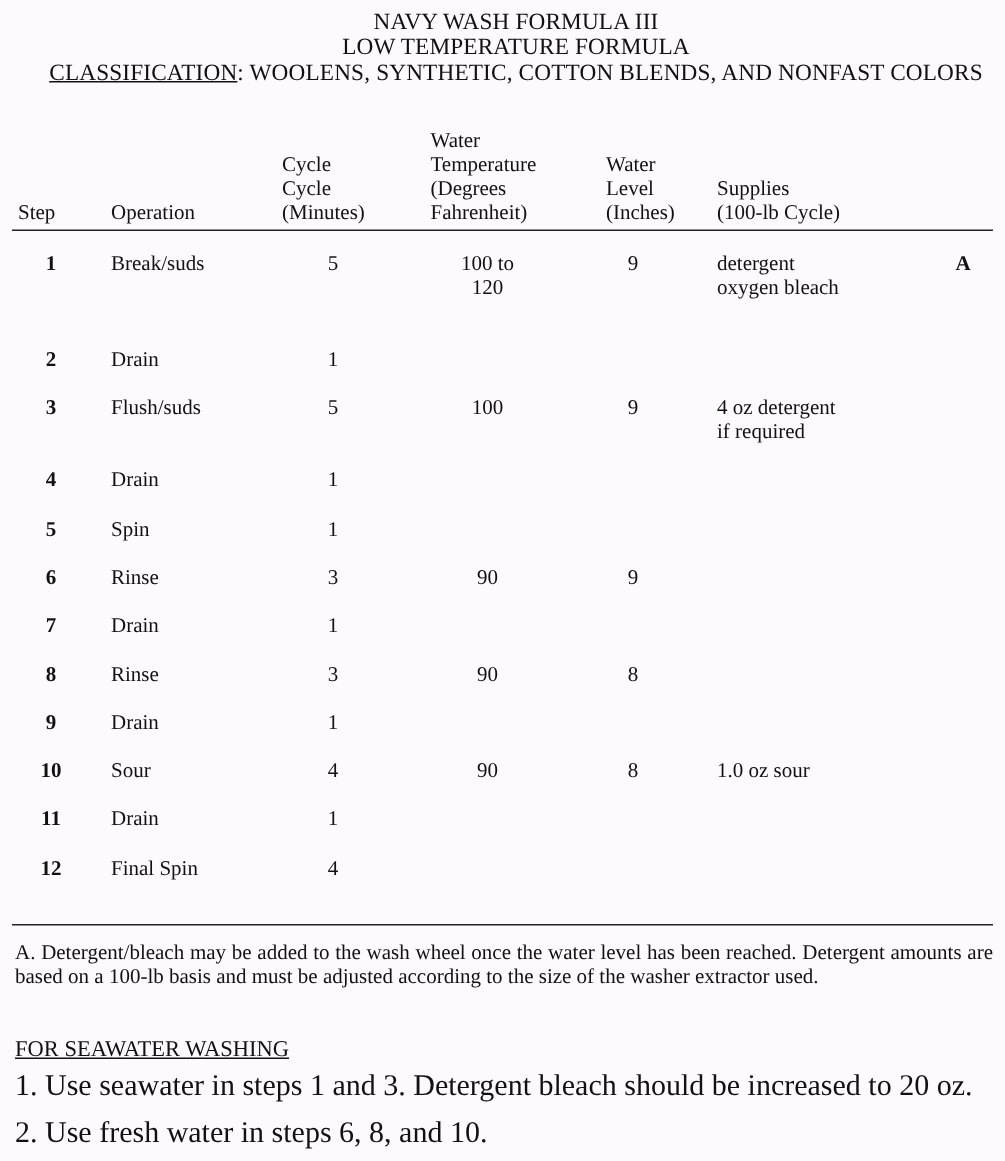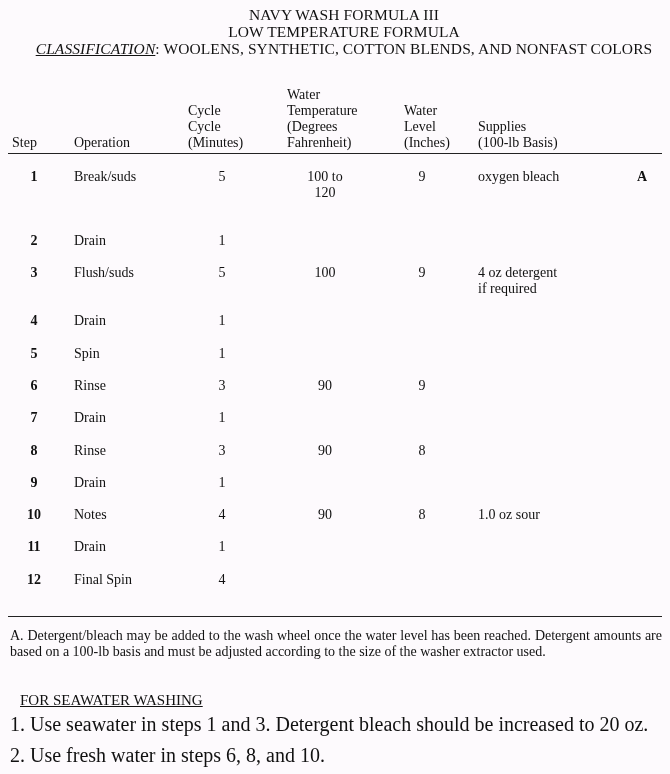--- a/index.html
+++ b/index.html
@@ -5,35 +5,35 @@
   html, body { margin: 0; padding: 0; }
   body {
     width: 670px; height: 774px; overflow: hidden;
     background: #fdfafd;
     color: #111;
     font-family: "Liberation Serif", "DejaVu Serif", serif;
     position: relative;
   }
   .title-block { position: absolute; top: 6px; left: 0; width: 670px; text-align: center; font-size: 15.5px; line-height: 17px; letter-spacing: 0.1px; }
   .title-line { display: block; padding-left: 18px; }
-  .classif-label { text-decoration: underline; font-style: italic; }
+  .classif-label { text-decoration: underline; }
   .hdr { position: absolute; font-size: 14px; line-height: 16px; }
   .hdr-rule { position: absolute; top: 153px; left: 8px; width: 654px; height: 1px; background: #222; }
   .row { position: absolute; left: 0; width: 670px; font-size: 14px; line-height: 16px; }
   .cell { position: absolute; top: 0; }
   .c-step { left: 22px; width: 24px; text-align: center; font-weight: bold; }
   .c-op { left: 74px; font-weight: normal; }
   .c-cycle { left: 212px; width: 20px; text-align: center; }
   .c-temp { left: 295px; width: 60px; text-align: center; }
   .c-level { left: 412px; width: 20px; text-align: center; }
   .c-sup { left: 478px; width: 130px; }
   .c-notes { left: 632px; width: 20px; text-align: center; font-weight: bold; }
   .bottom-rule { position: absolute; top: 616px; left: 8px; width: 654px; height: 1px; background: #222; }
   .note-a { position: absolute; top: 628px; left: 10px; width: 652px; font-size: 14px; line-height: 16px; text-align: justify; }
-  .sea-heading { position: absolute; top: 692px; left: 20px; font-size: 15px; line-height: 17px; text-decoration: underline; }
+  .sea-heading { position: absolute; top: 692px; left: 10px; font-size: 15px; line-height: 17px; text-decoration: underline; }
   .sea-item { position: absolute; left: 10px; font-size: 20px; line-height: 17px; }
 </style>
 </head>
 <body>
 
 <div class="title-block">
   <span class="title-line">NAVY WASH FORMULA III</span>
   <span class="title-line">LOW TEMPERATURE FORMULA</span>
   <span class="title-line"><span class="classif-label">CLASSIFICATION</span><span>: WOOLENS, SYNTHETIC, COTTON BLENDS, AND NONFAST COLORS</span></span>
 </div>
@@ -56,39 +56,40 @@
     <div>(Degrees</div>
     <div>Fahrenheit)</div>
   </div>
   <div class="hdr" style="left:404px; top:103px;">
     <div>Water</div>
     <div>Level</div>
     <div>(Inches)</div>
   </div>
   <div class="hdr" style="left:478px; top:119px;">
     <div>Supplies</div>
-    <div>(100-lb Basis)</div>
+    <div>(100-lb Cycle)</div>
   </div>
   <div class="hdr" style="left:623px; top:135px;margin-left:48px;">
     <div>Notes</div>
   </div>
 </div>
 <div class="hdr-rule"></div>
 
 <div id="table-body">
     <div class="row" style="top: 169px;">
       <div class="cell c-step">1</div>
       <div class="cell c-op">Break/suds</div>
       <div class="cell c-cycle">5</div>
       <div class="cell c-temp">
         <div>100 to</div>
         <div>120</div>
       </div>
       <div class="cell c-level">9</div>
       <div class="cell c-sup">
+        <div>detergent</div>
         <div>oxygen bleach</div>
       </div>
       <div class="cell c-notes">A</div>
     </div>
     <div class="row" style="top: 233px;">
       <div class="cell c-step">2</div>
       <div class="cell c-op">Drain</div>
       <div class="cell c-cycle">1</div>
       <div class="cell c-temp"></div>
       <div class="cell c-level"></div>
@@ -162,21 +163,21 @@
       <div class="cell c-step">9</div>
       <div class="cell c-op">Drain</div>
       <div class="cell c-cycle">1</div>
       <div class="cell c-temp"></div>
       <div class="cell c-level"></div>
       <div class="cell c-sup"></div>
       <div class="cell c-notes"></div>
     </div>
     <div class="row" style="top: 507px;">
       <div class="cell c-step">10</div>
-      <div class="cell c-op">Notes</div>
+      <div class="cell c-op">Sour</div>
       <div class="cell c-cycle">4</div>
       <div class="cell c-temp">
         <div>90</div>
       </div>
       <div class="cell c-level">8</div>
       <div class="cell c-sup">
         <div>1.0 oz sour</div>
       </div>
       <div class="cell c-notes"></div>
     </div>

